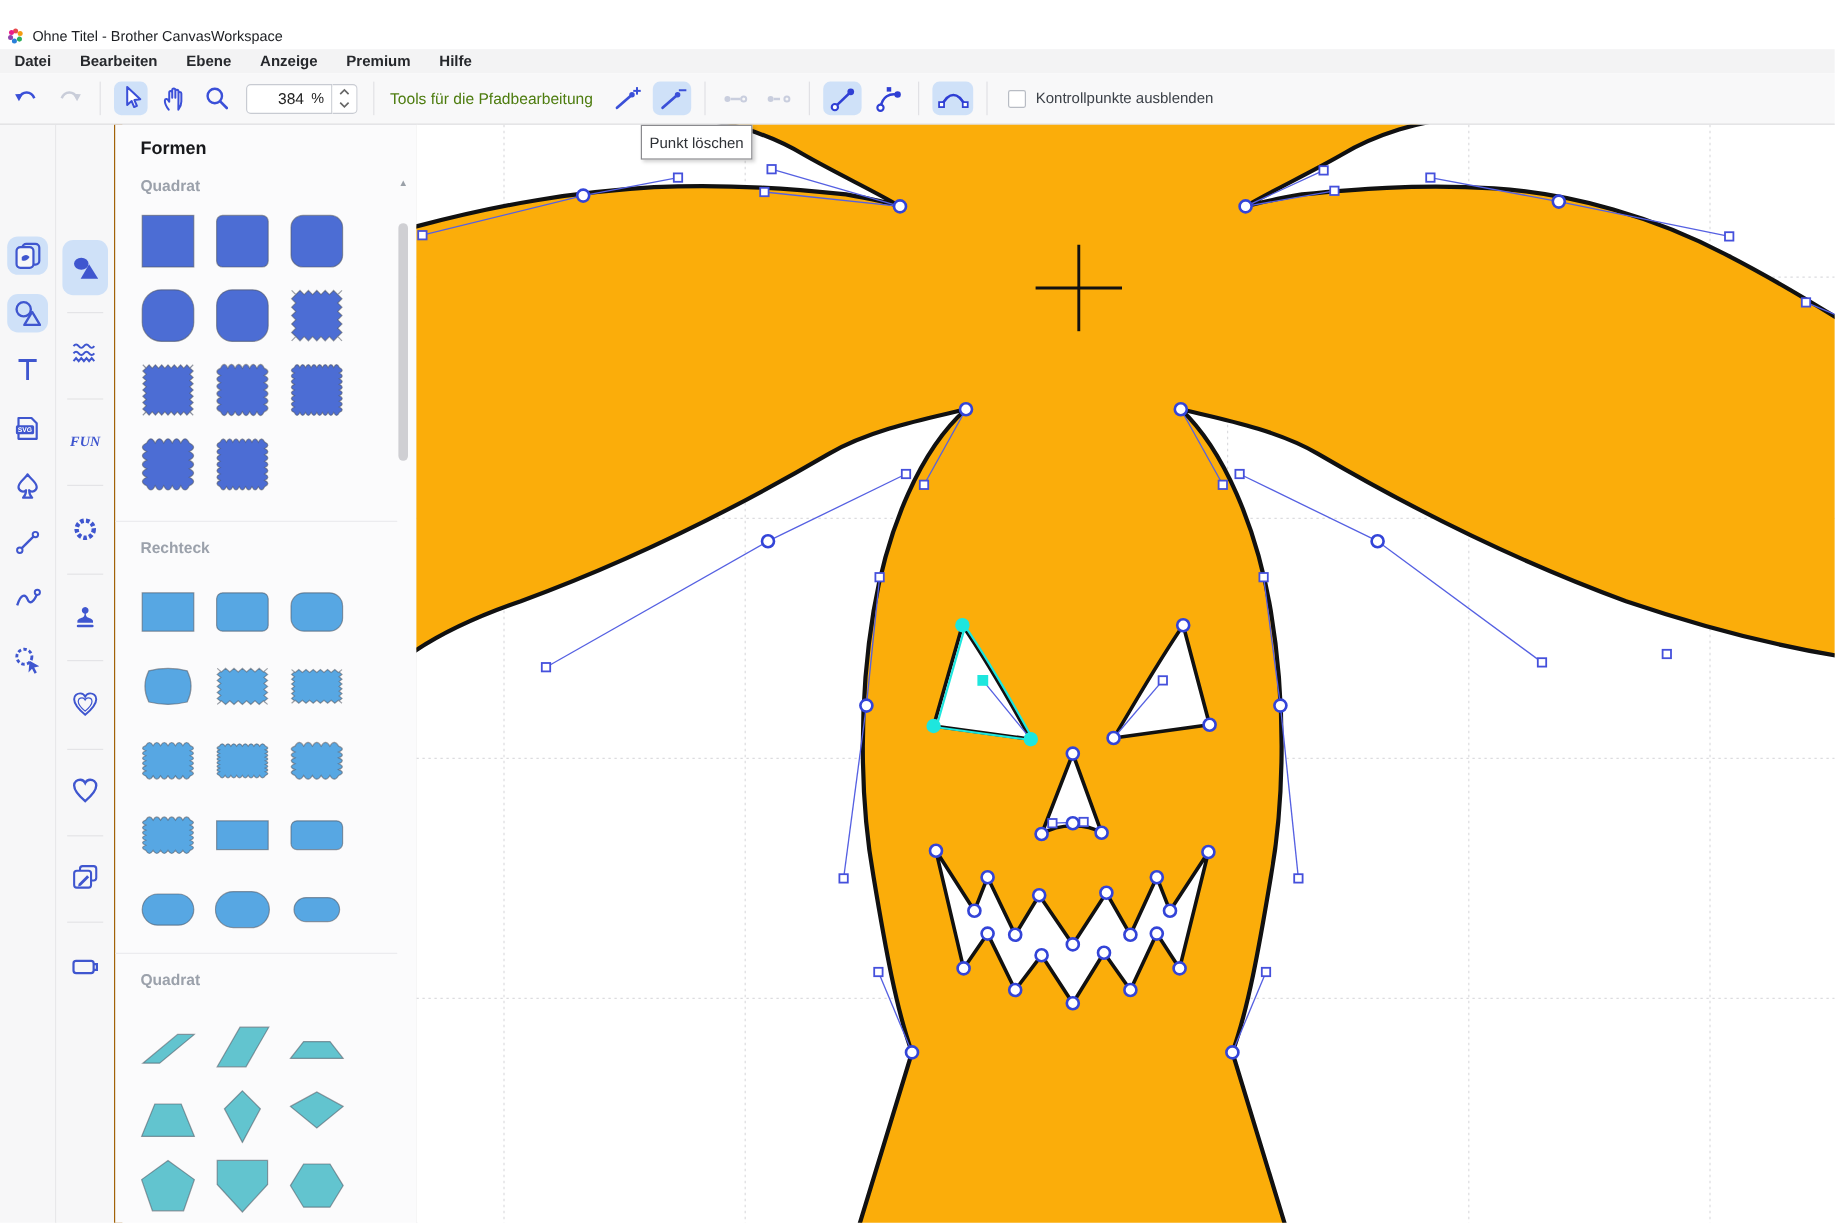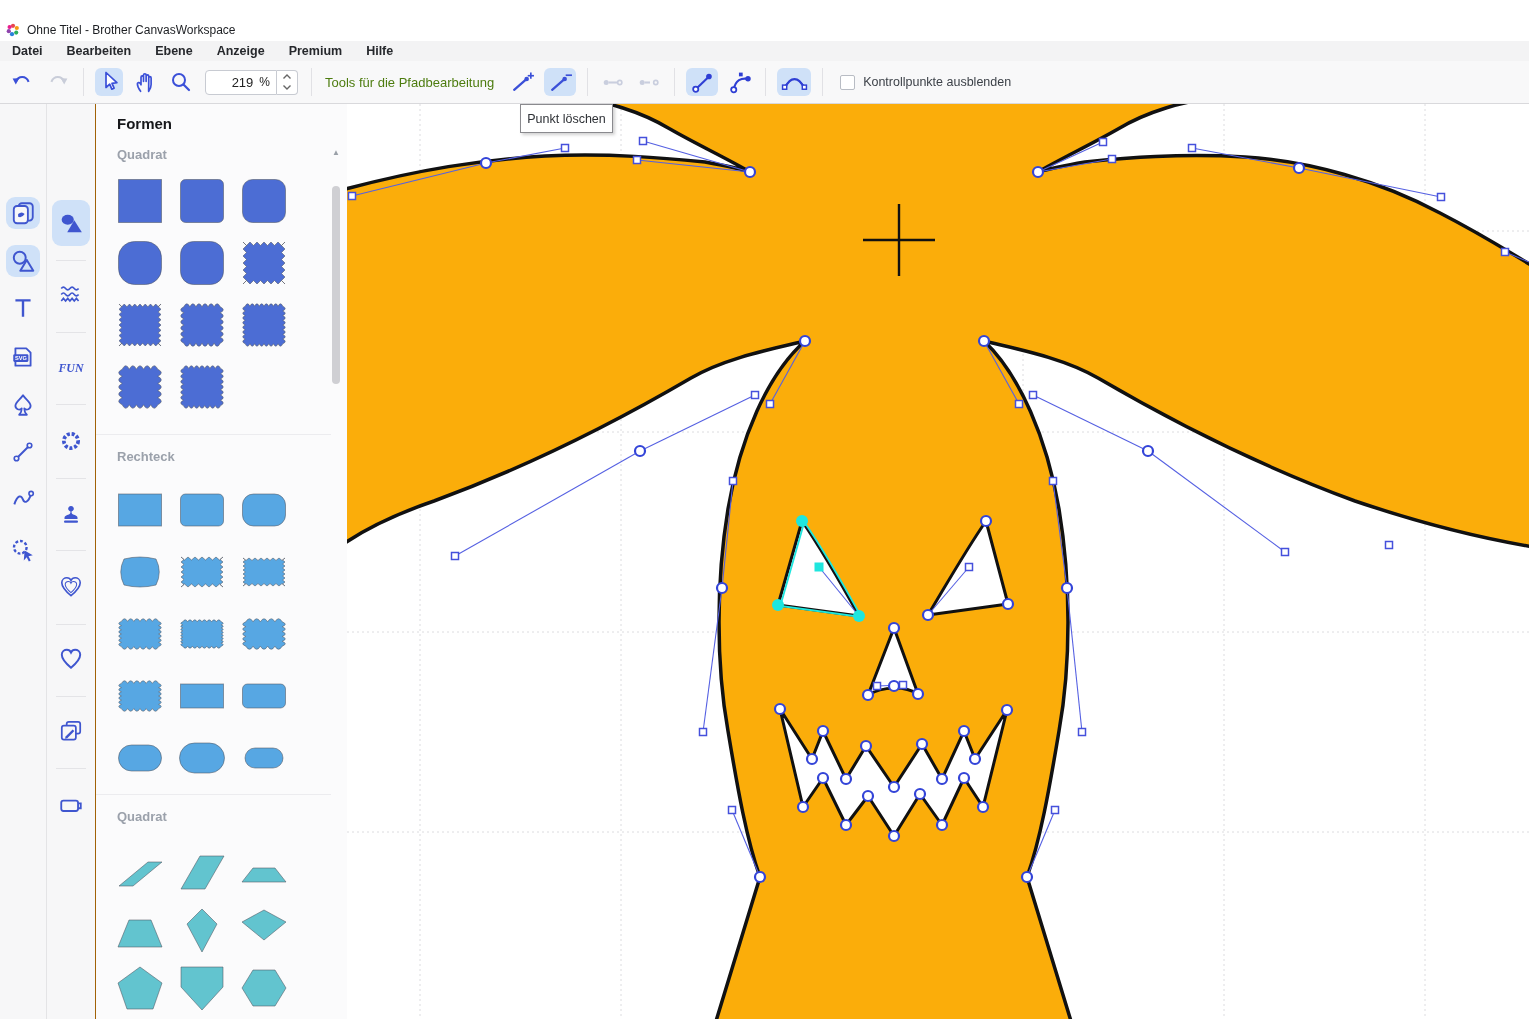--- a/index.html
+++ b/index.html
@@ -39,21 +39,21 @@
   
   #panel{left:96px;top:85px;width:251px;height:934px;background:#fbfbfc;border-right:1px solid #d9d9dc;overflow:hidden;}
   #panel h1{position:absolute;left:21px;top:11px;margin:0;font-size:15px;font-weight:bold;color:#17181b;}
   .sec-label{position:absolute;left:21px;font-size:13px;font-weight:bold;color:#9ba1ab;}
   .sec-sep{position:absolute;left:0;right:16px;height:1px;background:#ececef;}
   .shape-cell{position:absolute;width:46px;height:46px;cursor:pointer;}
   #scroll-arrow{position:absolute;right:7px;top:44px;font-size:8px;color:#9aa0a8;}
   #scroll-thumb{position:absolute;right:7px;top:82px;width:8px;height:198px;border-radius:4px;background:#cfcfd3;}
   
   #canvas{left:347px;top:85px;width:1182px;height:934px;background:#fff;}
-  #tooltip{left:520px;top:85px;width:91px;height:27px;background:#fff;border:1px solid #8a8a8e;
+  #tooltip{left:534px;top:85px;width:91px;height:27px;background:#fff;border:1px solid #8a8a8e;
            box-shadow:2px 2px 3px rgba(0,0,0,.18);display:flex;align-items:center;justify-content:center;
            font-size:12.5px;color:#2e3136;z-index:5;}
 </style>
 </head>
 <body>
 
 <div id="titlebar" class="abs">
   <svg class="logo" viewBox="0 0 14 14">
     <circle cx="7" cy="2.8" r="2.1" fill="#e8484d"></circle>
       <circle cx="10.8" cy="5" r="2.1" fill="#f39c12"></circle>
@@ -100,21 +100,21 @@
     </svg>
   </div>
   <div class="tbtn">
     <svg width="24" height="24" viewBox="0 0 24 24">
       <circle cx="10" cy="10" r="6" fill="none" stroke="#3b50d8" stroke-width="2"></circle>
       <line x1="14.5" y1="14.5" x2="20" y2="20" stroke="#3b50d8" stroke-width="2.2" stroke-linecap="round"></line>
     </svg>
   </div>
   <div id="zoombox">
     <div id="zoomval">
-      <span class="num">219</span>
+      <span class="num">384</span>
       <span class="pct">%</span>
     </div>
     <div id="spin">
       <div>
         <svg width="10" height="7" viewBox="0 0 10 7">
             <path d="M1.5 5.5 L5 2 L8.5 5.5" fill="none" stroke="#666" stroke-width="1.4"></path>
           </svg>
       </div>
       <div>
         <svg width="10" height="7" viewBox="0 0 10 7">

